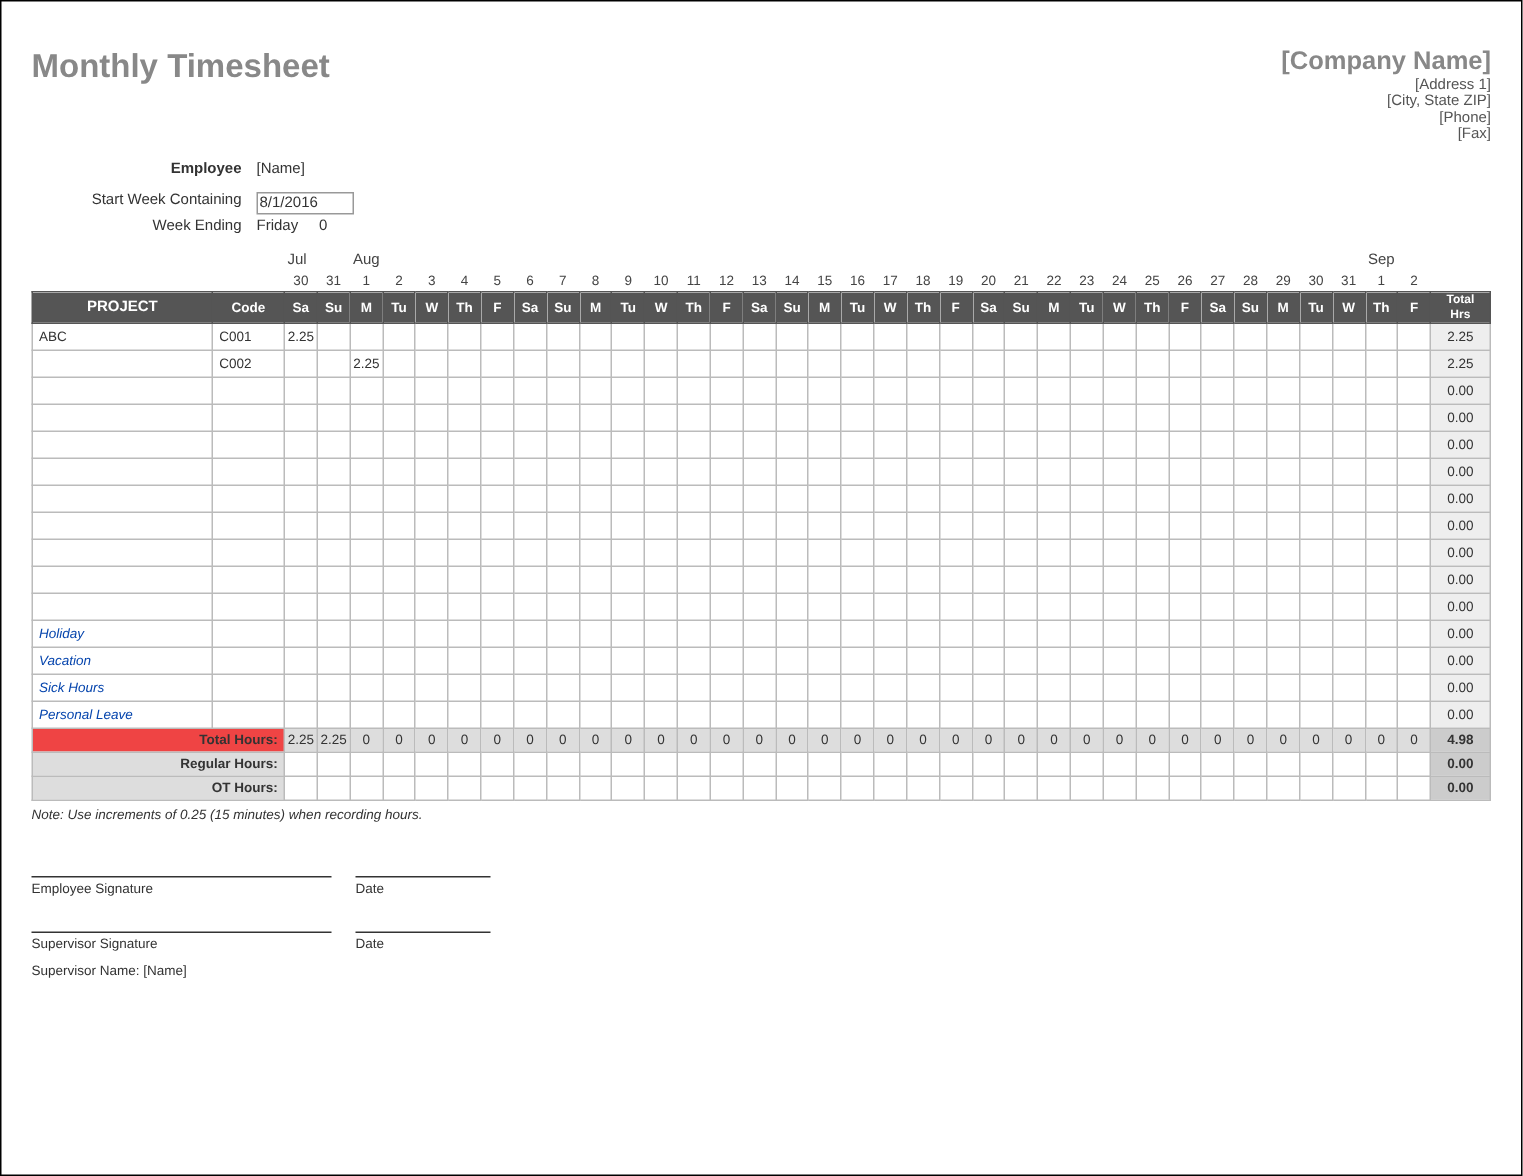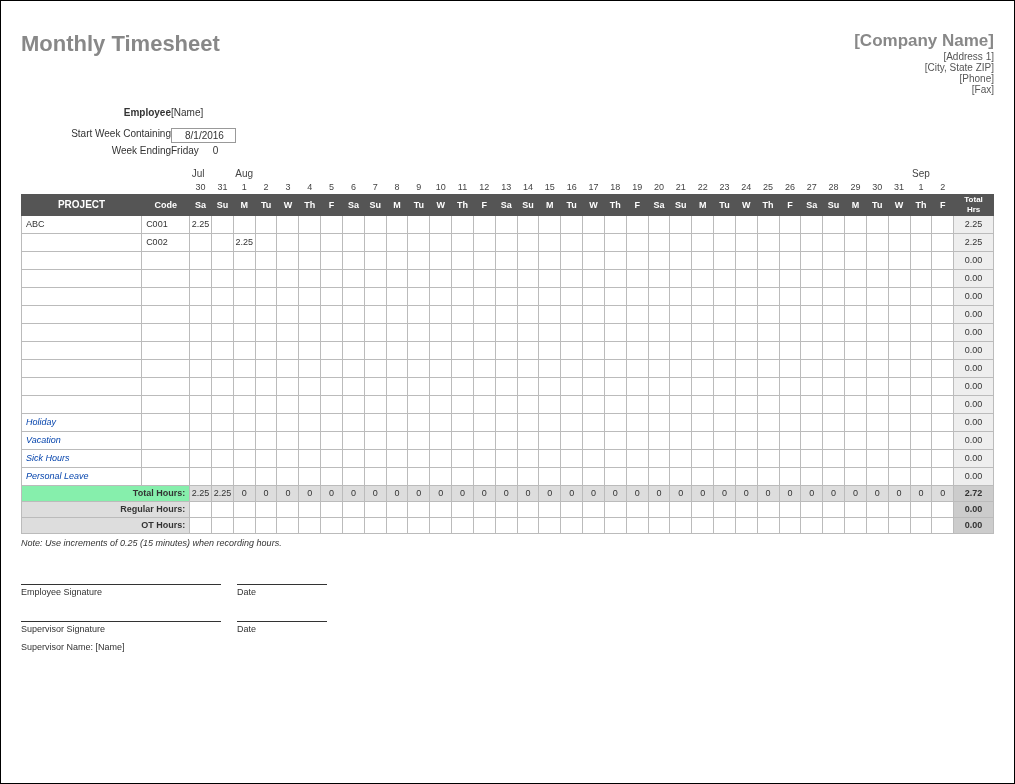--- a/index.html
+++ b/index.html
@@ -4,41 +4,41 @@
 <style>
   * { box-sizing: border-box; margin: 0; padding: 0; }
   body { font-family: Arial, sans-serif; background: #fff; width: 1015px; height: 784px; border: 1px solid #000; padding: 30px 20px; font-size: 10px; color: #333; }
   .header { display: flex; justify-content: space-between; margin-bottom: 12px; }
   .title { font-size: 22px; font-weight: bold; color: #888; }
   .company { text-align: right; }
   .company .name { font-size: 17px; font-weight: bold; color: #888; }
   .company .line { font-size: 10px; color: #555; }
   .info { margin-bottom: 10px; }
   .info-row { display: flex; margin-bottom: 2px; }
-  .info-label { width: 150px; text-align: right; padding-right: 0; font-size: 10px; }
+  .info-label { width: 150px; text-align: right; padding-right: 10px; font-size: 10px; }
   .info-label.bold { font-weight: bold; }
   .info-val { font-size: 10px; color: #333; }
-  .info-input { border: 1px solid #999; padding: 1px 13px; width: 65px; font-size: 10px; display: inline-block; background:#fff;}
+  .info-input { border: 1px solid #999; padding: 1px 1px; width: 65px; font-size: 10px; display: inline-block; background:#fff;}
   .grid-wrap { margin-top: 10px; }
   table { border-collapse: collapse; width: 100%; table-layout: fixed; }
   td, th { padding: 0; font-size: 9px; text-align: center; overflow: hidden; white-space: nowrap; }
   .month-row td { text-align: left; padding-left: 2px; color:#444; height:14px; font-size:10px;}
   .date-row td { color:#444; height:14px; font-size:9px;}
   .hdr-row td { background: #555; color: #fff; font-weight: bold; height: 20px; border: 1px solid #555; }
   .hdr-row .proj { font-size: 10px; }
   .hdr-row .code { font-size: 9px; }
   .data-row td { border: 1px solid #bbb; height: 18px; background:#fff; }
   .data-row .proj-cell { text-align: left; padding-left: 4px; }
   .data-row .code-cell { text-align: left; padding-left: 4px; }
   .leave-row .proj-cell { color: #0645AD; font-style: italic; }
   .total-col { background:#eee !important; }
   .sum-row td { height: 16px; font-size: 9px; }
   .sum-row .lbl { text-align: right; padding-right: 4px; font-weight: bold; background:#ddd; border:1px solid #bbb;}
   .sum-row .cell { border: 1px solid #bbb; background:#fff; }
-  .sum-row.th-row .lbl { background:#86efac; }
+  .sum-row.th-row .lbl { background:#ef4444; }
   .sum-row.th-row .cell { background: #ddd; }
   .sum-row .tot { background:#ccc; border:1px solid #bbb; font-weight:bold;}
   .note { font-style: italic; font-size: 9px; margin-top: 4px; color:#333;}
   .sig-block { margin-top: 36px; }
   .sig-row { display: flex; margin-bottom: 6px; }
   .sig-line { border-top: 1px solid #333; }
   .sig-cell { font-size: 9px; padding-top:2px; }
   .sig-emp { width: 200px; margin-right: 16px; }
   .sig-date { width: 90px; }
   .col-proj { width: 110px; }
@@ -873,21 +873,21 @@
           <td class="cell">0</td>
           <td class="cell">0</td>
           <td class="cell">0</td>
           <td class="cell">0</td>
           <td class="cell">0</td>
           <td class="cell">0</td>
           <td class="cell">0</td>
           <td class="cell">0</td>
           <td class="cell">0</td>
           <td class="cell">0</td>
-          <td class="tot">2.72</td>
+          <td class="tot">4.98</td>
         </tr>
         <tr class="sum-row ">
           <td class="lbl" colspan="2">Regular Hours:</td>
           <td class="cell"></td>
           <td class="cell"></td>
           <td class="cell"></td>
           <td class="cell"></td>
           <td class="cell"></td>
           <td class="cell"></td>
           <td class="cell"></td>

